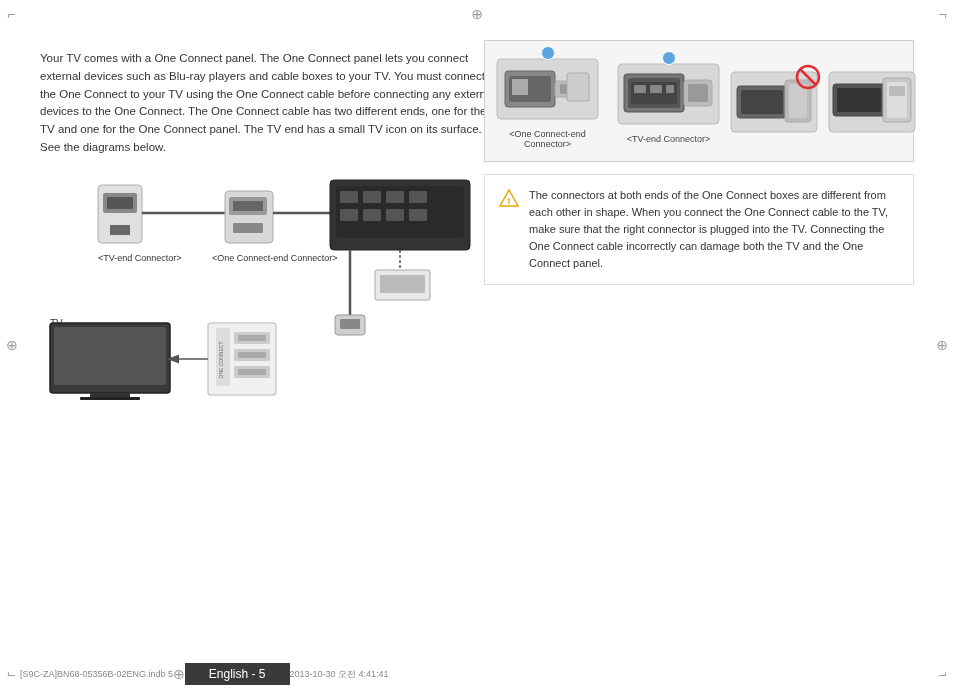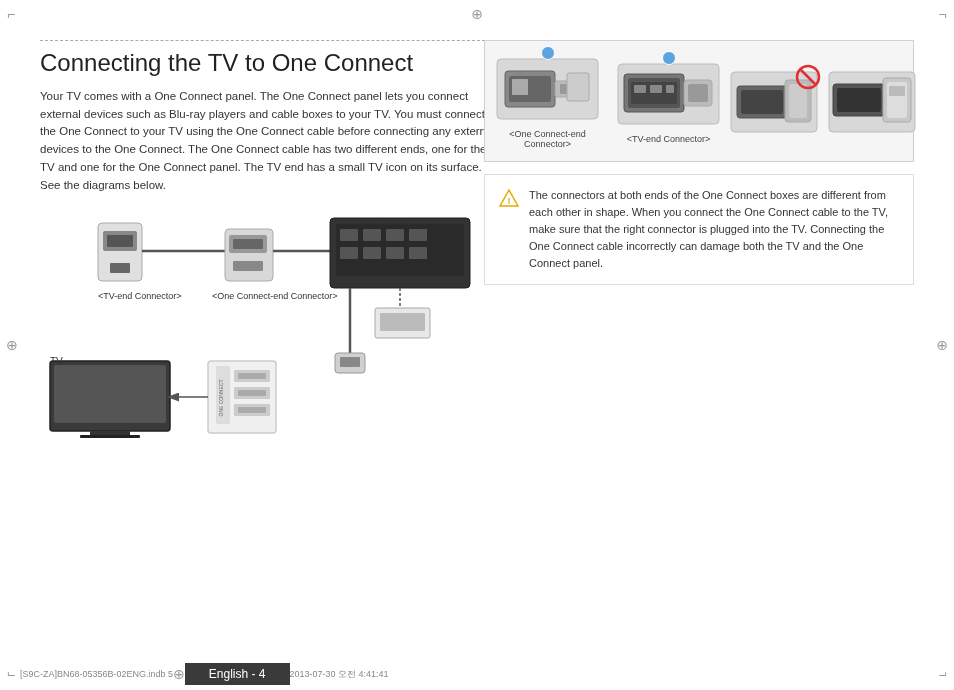--- a/index.html
+++ b/index.html
@@ -180,23 +180,20 @@
   <span class="corner-mark corner-br" style="transform: scale(-1,-1); display:inline-block;">⌐</span>
 
   <span class="center-top">⊕</span>
   <span class="center-left">⊕</span>
   <span class="center-right">⊕</span>
 
   <div class="main-content">
 
     <div class="left-column">
 
-      <div class="section-title-wrapper">
-        <h1 class="section-title">Connecting the TV to One Connect</h1>
-      </div>
 
       <p class="section-body">Your TV comes with a One Connect panel. The One Connect panel lets you connect external devices such as Blu-ray players and cable boxes to your TV. You must connect the One Connect to your TV using the One Connect cable before connecting any external devices to the One Connect. The One Connect cable has two different ends, one for the TV and one for the One Connect panel. The TV end has a small TV icon on its surface. See the diagrams below.</p>
 
       <div class="diagram-area">
 
         <svg width="460" height="230" style="position:absolute;top:0;left:0;">
 
           <rect x="58" y="10" width="44" height="58" rx="4" fill="#e0e0e0" stroke="#aaa" stroke-width="1"></rect>
           <rect x="63" y="18" width="34" height="20" rx="2" fill="#888"></rect>
           <rect x="67" y="22" width="26" height="12" rx="1" fill="#555"></rect>
@@ -369,17 +366,17 @@
         </div>
         <p class="warning-text">The connectors at both ends of the One Connect boxes are different from each other in shape. When you connect the One Connect cable to the TV, make sure that the right connector is plugged into the TV. Connecting the One Connect cable incorrectly can damage both the TV and the One Connect panel.</p>
       </div>
 
     </div>
   </div>
 
   <div class="bottom-bar">
     <span class="bottom-left-text">[S9C-ZA]BN68-05356B-02ENG.indb   5</span>
     <span class="center-bottom" style="position:relative;bottom:auto;left:auto;transform:none;font-size:14px;color:#999;">⊕</span>
-    <div style="background:#3a3a3a;color:#fff;padding:4px 24px;font-size:12px;">English - 4</div>
-    <span class="bottom-right-text">2013-07-30   오전 4:41:41</span>
+    <div style="background:#3a3a3a;color:#fff;padding:4px 24px;font-size:12px;">English - 5</div>
+    <span class="bottom-right-text">2013-10-30   오전 4:41:41</span>
   </div>
 
 </div>
 
 </body></html>

